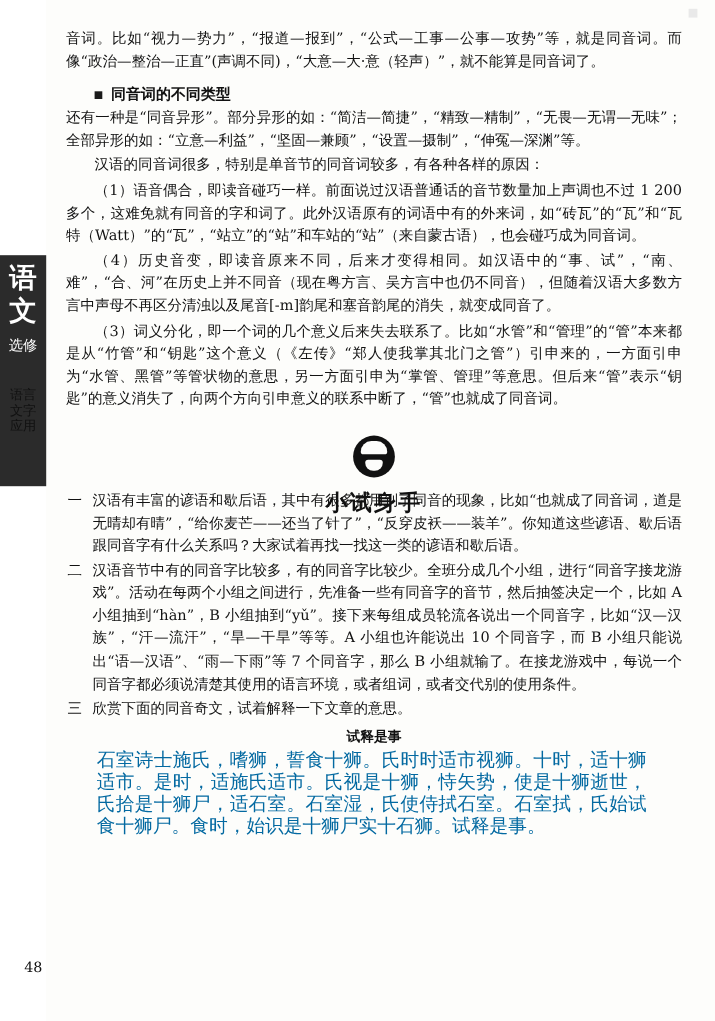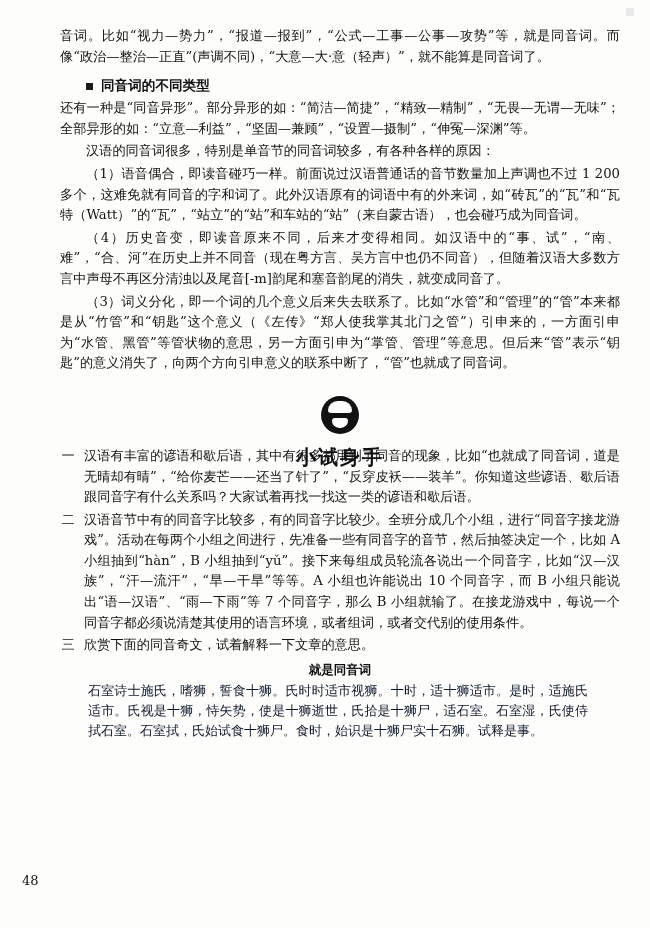--- a/index.html
+++ b/index.html
@@ -191,24 +191,24 @@
     text-align: center;
     font-family: "DejaVu Serif", "Liberation Serif", serif;
     font-size: 12.5px;
     font-weight: bold;
     color: #111;
   }
   .story-body {
     margin: 0 0 12px 28px;
     width: 500px;
     font-family: "DejaVu Serif", "Liberation Serif", serif;
-    font-size: 13px;
+    font-size: 17px;
     line-height: 20px;
     text-align: justify;
-    color: #0f172a;
+    color: #0369a1;
   }
 
   .page-num {
     position: absolute;
     left: 22px;
     bottom: 40px;
     font-family: "DejaVu Serif", "Liberation Serif", serif;
     font-size: 13px;
     color: #111;
   }
@@ -221,20 +221,26 @@
     background: #e9e9e9;
   }
 </style>
 </head>
 <body>
 
 <div class="page">
 
   <div class="mark-top"></div>
 
+  <div class="spine">
+    <div class="spine-block"></div>
+    <div class="spine-title">语文</div>
+    <div class="spine-sub">选修</div>
+    <div class="spine-vert">语言文字应用</div>
+  </div>
 
   <div class="content">
 
     <p class="body">音词。比如“视力—势力”，“报道—报到”，“公式—工事—公事—攻势”等，就是同音词。而像“政治—整治—正直”(声调不同)，“大意—大·意（轻声）”，就不能算是同音词了。</p>
 
     <div class="sec-head">
       <span class="sq"></span>
       <span>同音词的不同类型</span>
     </div>
 
@@ -260,20 +266,20 @@
       <li>
         <div class="num">二</div>
         <div class="itemtext">汉语音节中有的同音字比较多，有的同音字比较少。全班分成几个小组，进行“同音字接龙游戏”。活动在每两个小组之间进行，先准备一些有同音字的音节，然后抽签决定一个，比如 A 小组抽到“hàn”，B 小组抽到“yǔ”。接下来每组成员轮流各说出一个同音字，比如“汉—汉族”，“汗—流汗”，“旱—干旱”等等。A 小组也许能说出 10 个同音字，而 B 小组只能说出“语—汉语”、“雨—下雨”等 7 个同音字，那么 B 小组就输了。在接龙游戏中，每说一个同音字都必须说清楚其使用的语言环境，或者组词，或者交代别的使用条件。</div>
       </li>
       <li>
         <div class="num">三</div>
         <div class="itemtext">欣赏下面的同音奇文，试着解释一下文章的意思。</div>
       </li>
     </ol>
 
-    <div class="story-title">就是同音词</div>
+    <div class="story-title">试释是事</div>
     <div class="story-body">石室诗士施氏，嗜狮，誓食十狮。氏时时适市视狮。十时，适十狮适市。是时，适施氏适市。氏视是十狮，恃矢势，使是十狮逝世，氏拾是十狮尸，适石室。石室湿，氏使侍拭石室。石室拭，氏始试食十狮尸。食时，始识是十狮尸实十石狮。试释是事。</div>
 
   </div>
 
   <div class="page-num">48</div>
 
 </div>
 
 </body></html>

